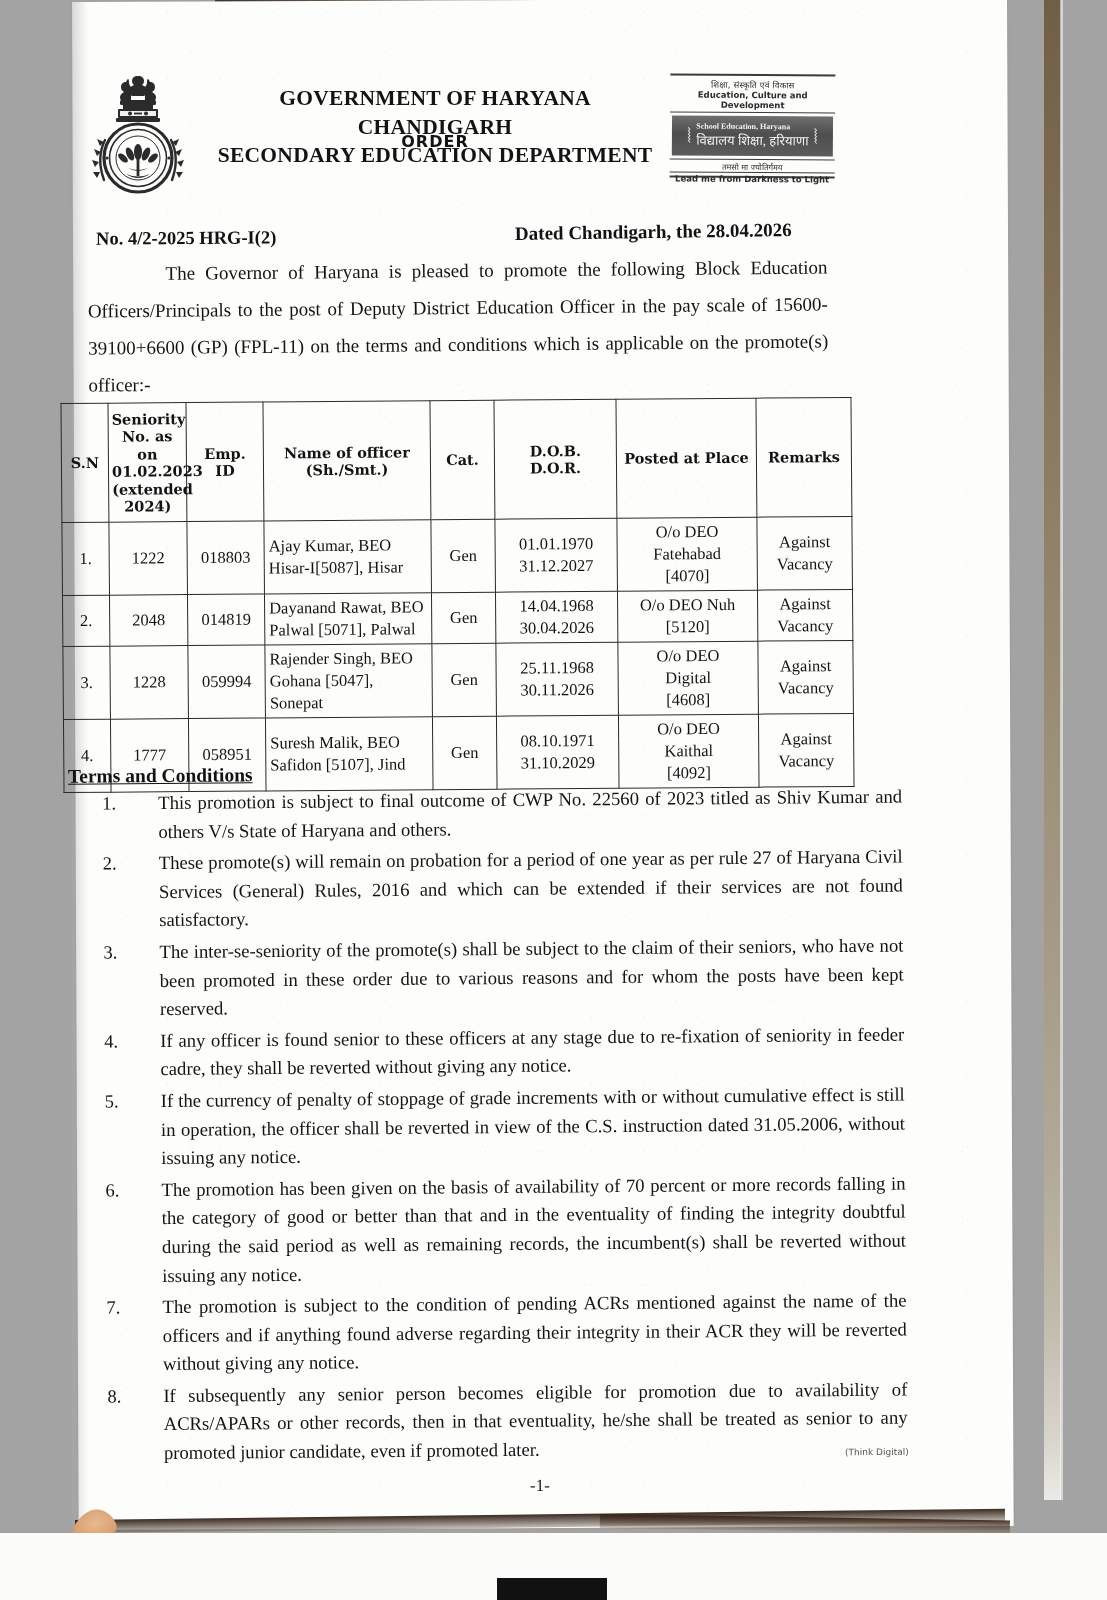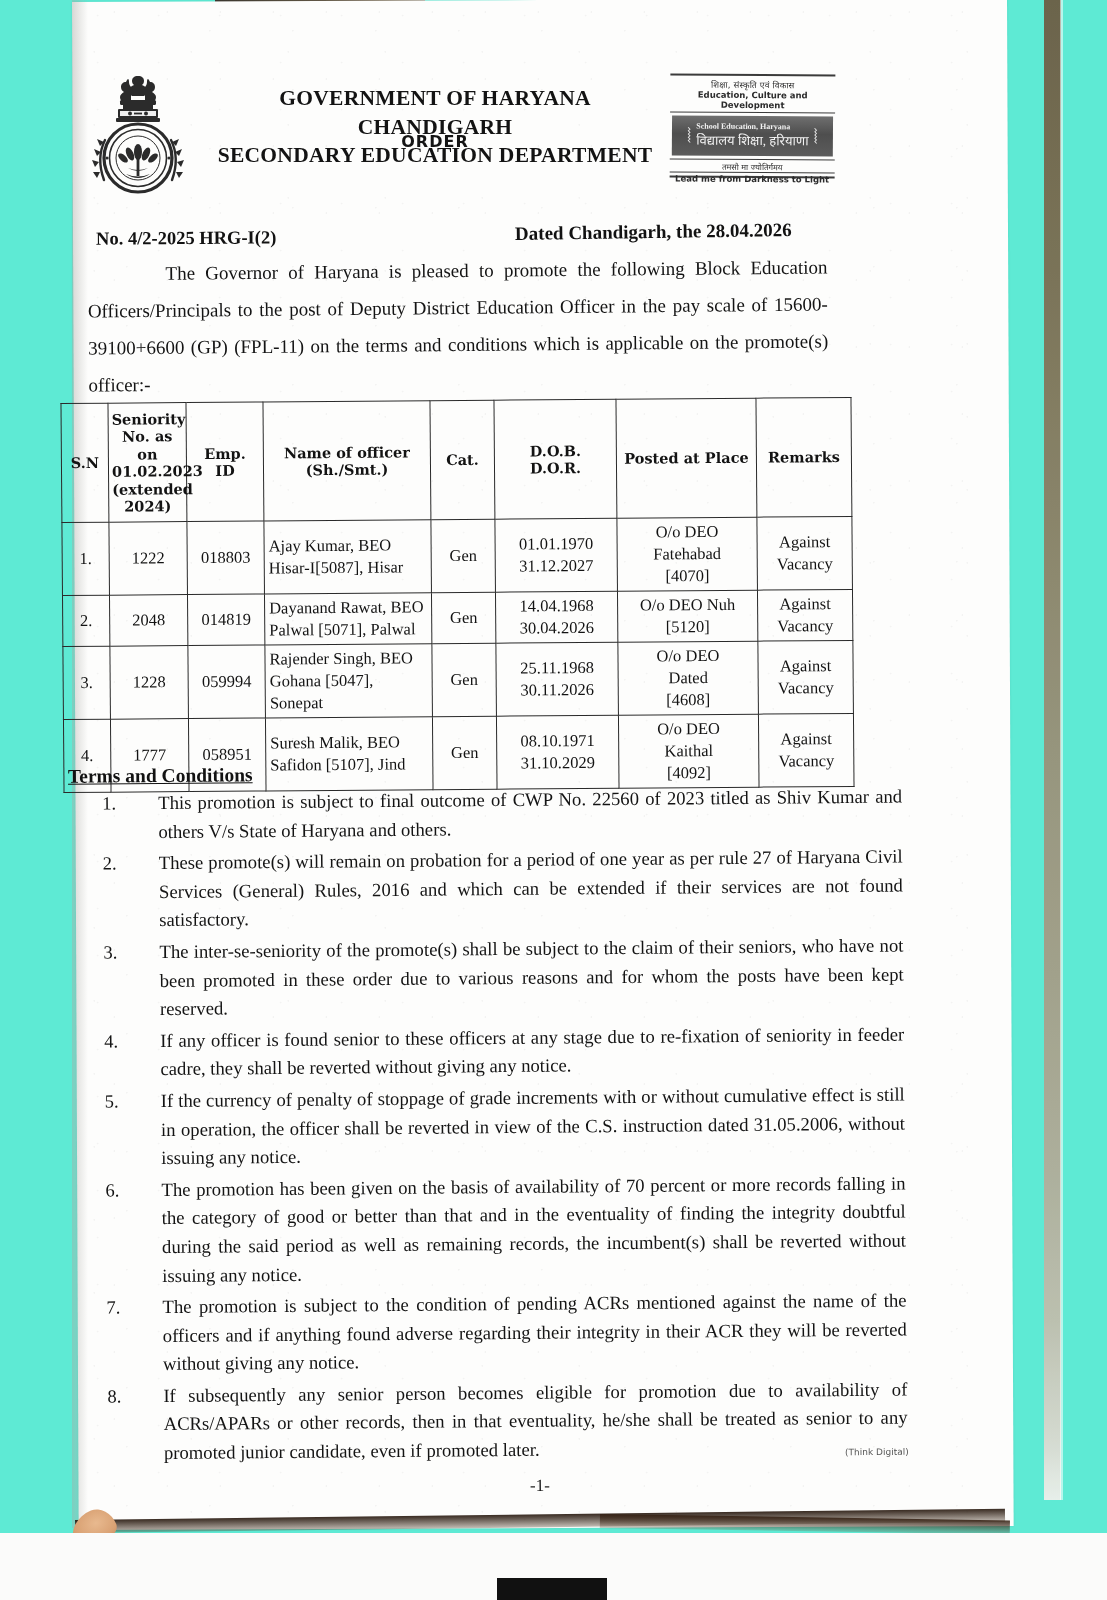--- a/index.html
+++ b/index.html
@@ -5,21 +5,21 @@
   html, body {
     margin: 0;
     padding: 0;
     background: #ffffff;
   }
   #page {
     position: relative;
     width: 1107px;
     height: 1600px;
     overflow: hidden;
-    background: #5eead4;
+    background: #a3a3a3;
     font-family: "Liberation Serif", serif;
   }
 
   
   .scan-top-bar {
     position: absolute;
     left: 215px; top: 0; width: 210px; height: 7px;
     background: linear-gradient(90deg,#3a2f27 0%, #5b4a3a 40%, #7a6550 75%, #9a8a78 100%);
     opacity: .95;
   }
@@ -471,21 +471,21 @@
           <td class="c-sen">1228</td>
           <td class="c-eid">059994</td>
           <td class="c-name">Rajender Singh, BEO Gohana [5047], Sonepat</td>
           <td class="c-cat">Gen</td>
           <td class="c-dob">
             <div>25.11.1968</div>
             <div>30.11.2026</div>
           </td>
           <td class="c-post">
             <div>O/o DEO</div>
-            <div>Dated</div>
+            <div>Digital</div>
             <div>[4608]</div>
           </td>
           <td class="c-rem">
             <div>Against</div>
             <div>Vacancy</div>
           </td>
         </tr>
         <tr>
           <td class="c-sn">4.</td>
           <td class="c-sen">1777</td>

